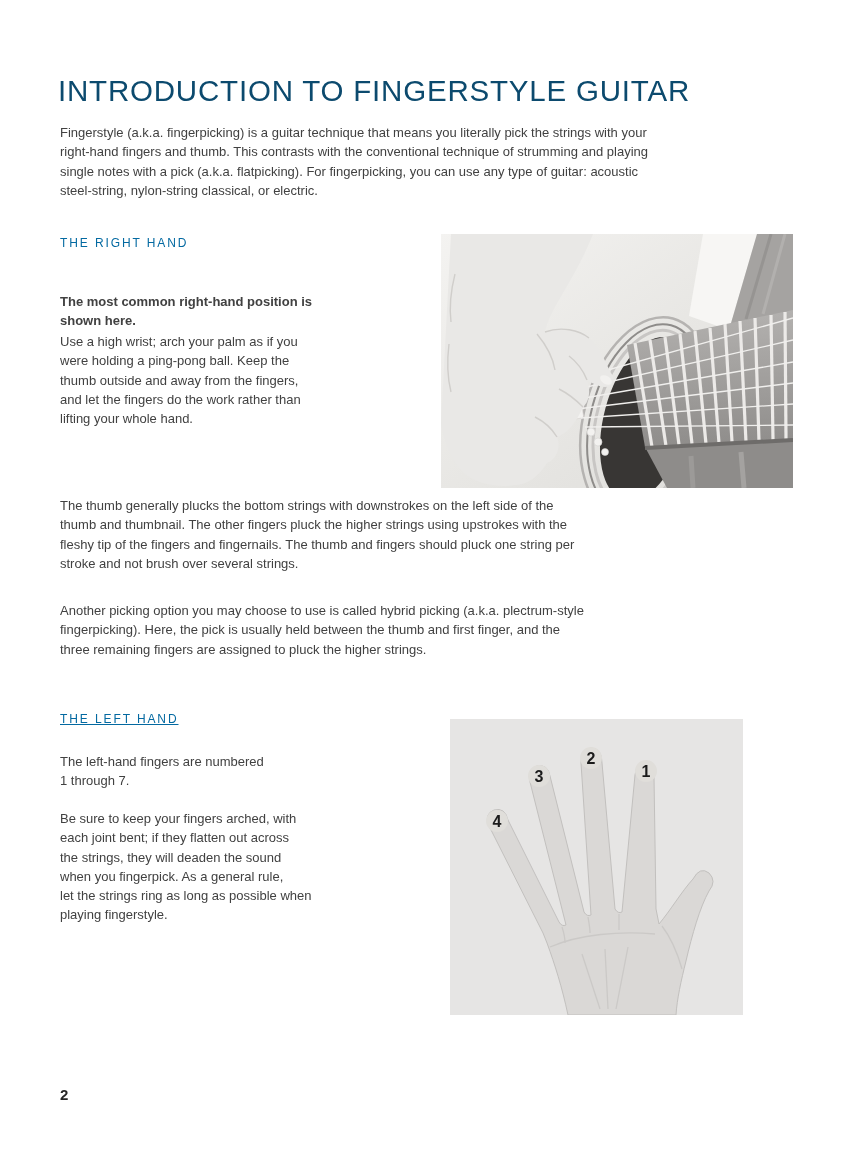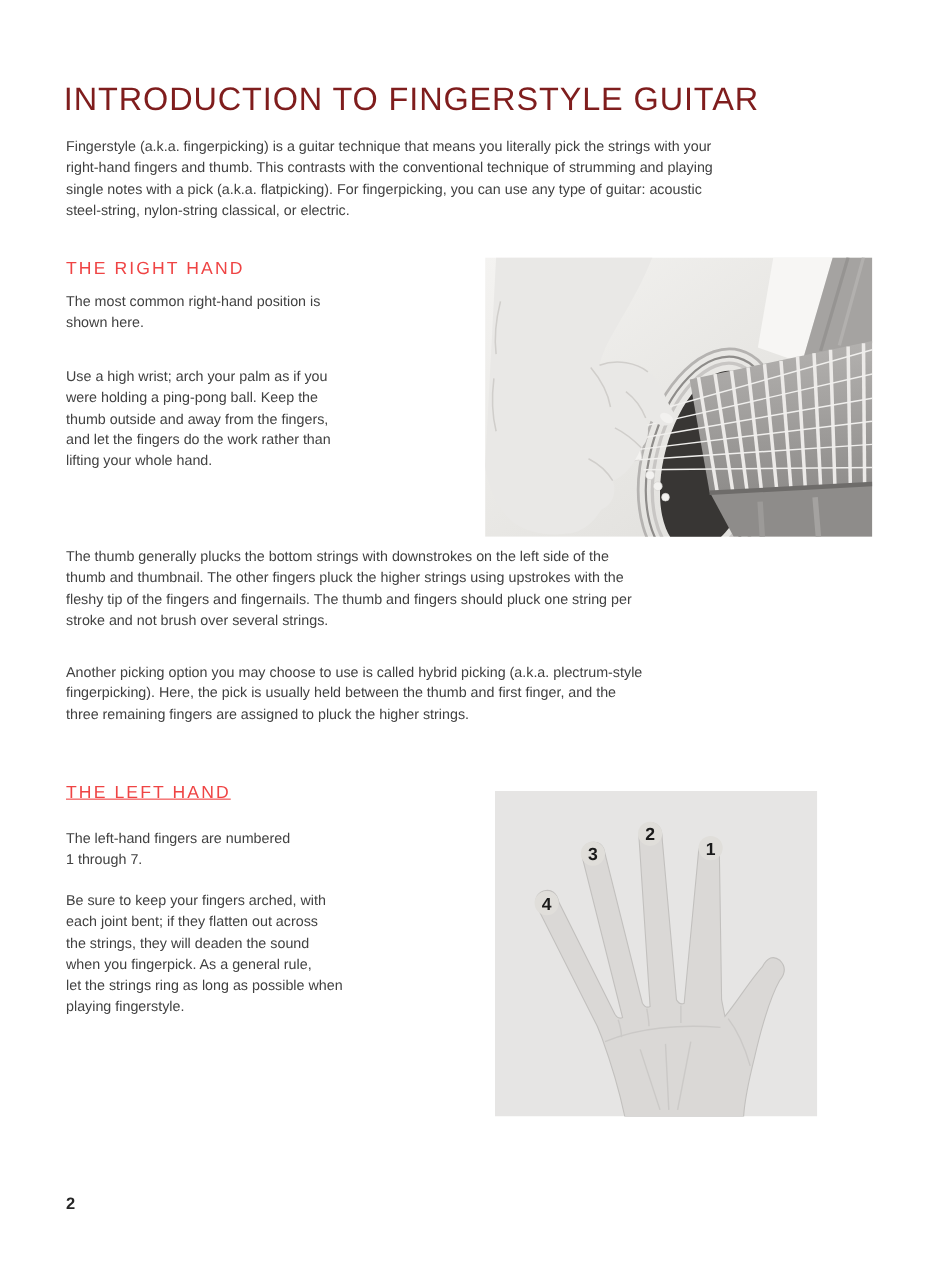--- a/index.html
+++ b/index.html
@@ -10,29 +10,29 @@
     color:#414141;
     position:relative;
     overflow:hidden;
   }
   .abs { position:absolute; }
   .page-title {
     left:58px; top:74px;
     font-size:29.5px;
     font-weight:400;
     letter-spacing:0.8px;
-    color:#7f1d1d;
+    color:#0c4a6e;
     white-space:nowrap;
     margin:0;
   }
   .section-heading {
-    font-size:16px;
+    font-size:12px;
     font-weight:400;
     letter-spacing:1.9px;
-    color:#ef4444;
+    color:#0369a1;
     margin:0;
     white-space:nowrap;
   }
   .body-text {
     font-size:13px;
     line-height:19.3px;
     margin:0;
     white-space:pre-line;
     color:#414141;
   }
@@ -50,21 +50,21 @@
 
 <h1 class="abs page-title">INTRODUCTION TO FINGERSTYLE GUITAR</h1>
 
 <p class="abs body-text" style="left:60px; top:123px;">Fingerstyle (a.k.a. fingerpicking) is a guitar technique that means you literally pick the strings with your
 right-hand fingers and thumb. This contrasts with the conventional technique of strumming and playing
 single notes with a pick (a.k.a. flatpicking). For fingerpicking, you can use any type of guitar: acoustic
 steel-string, nylon-string classical, or electric.</p>
 
 <h2 class="abs section-heading" style="left:60px; top:236px;">THE RIGHT HAND</h2>
 
-<p class="abs body-text" style="left:60px; top:264px;">The most common right-hand position is
+<p class="abs body-text" style="left:60px; top:292px;font-weight:bold;">The most common right-hand position is
 shown here.</p>
 
 <p class="abs body-text" style="left:60px; top:332px;">Use a high wrist; arch your palm as if you
 were holding a ping-pong ball. Keep the
 thumb outside and away from the fingers,
 and let the fingers do the work rather than
 lifting your whole hand.</p>
 
 <svg class="abs photo" style="left:441px; top:234px;" width="352" height="254" viewBox="0 0 352 254" aria-label="photo of right hand plucking guitar strings">
   <defs>

